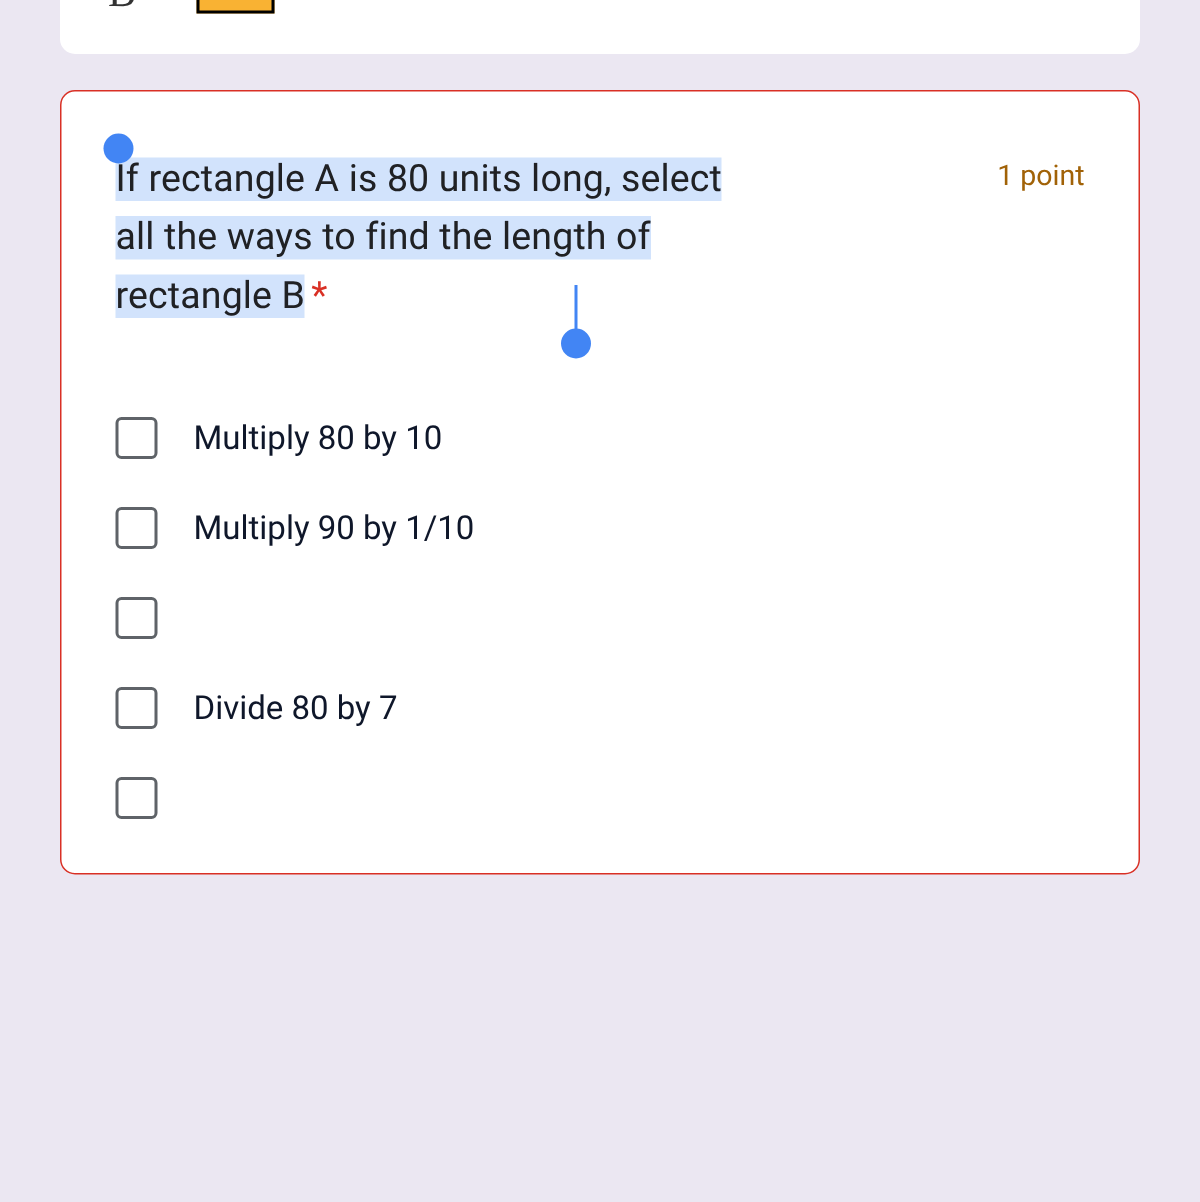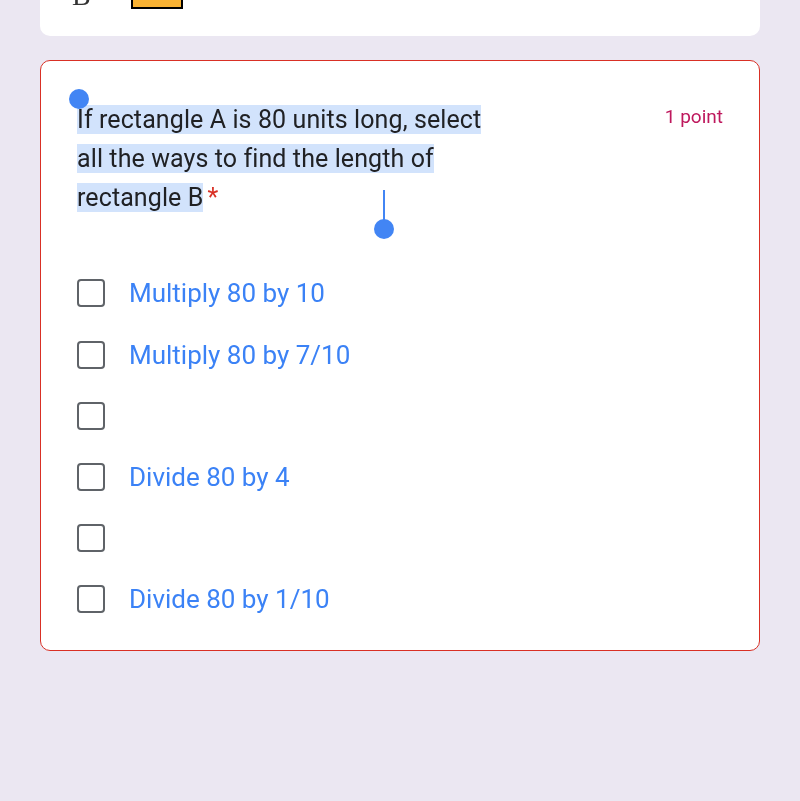--- a/index.html
+++ b/index.html
@@ -89,21 +89,21 @@
       letter-spacing: 0.1px;
     }
     .highlight {
       background-color: #d2e3fc;
     }
     .required {
       color: #d93025;
       margin-left: 4px;
     }
     .points {
-      color: #be185d;
+      color: #a16207;
       font-size: 19px;
       white-space: nowrap;
       margin-top: 4px;
     }
     .options {
       margin-top: 45px;
     }
     .option {
       display: flex;
       align-items: center;
@@ -112,22 +112,22 @@
       cursor: pointer;
     }
     .checkbox {
       width: 28px;
       height: 28px;
       border: 2.5px solid #5f6368;
       border-radius: 4px;
       flex-shrink: 0;
     }
     .option-label {
-      font-size: 26px;
-      color: #3b82f6;
+      font-size: 22px;
+      color: #0f172a;
     }
   </style>
 </head>
 <body>
 
 <div class="card card-prev">
   <div class="rect-row">
     <span class="rect-label">B</span>
     <div class="rect-shape"></div>
   </div>
@@ -144,30 +144,26 @@
     <div class="points">1 point</div>
   </div>
 
   <div class="options">
     <label class="option">
       <span class="checkbox"></span>
       <span class="option-label">Multiply 80 by 10</span>
     </label>
     <label class="option">
       <span class="checkbox"></span>
-      <span class="option-label">Multiply 80 by 7/10</span>
+      <span class="option-label">Multiply 90 by 1/10</span>
     </label>
     <label class="option">
       <span class="checkbox"></span>
     </label>
     <label class="option">
       <span class="checkbox"></span>
-      <span class="option-label">Divide 80 by 4</span>
+      <span class="option-label">Divide 80 by 7</span>
     </label>
     <label class="option">
       <span class="checkbox"></span>
-    </label>
-    <label class="option">
-      <span class="checkbox"></span>
-      <span class="option-label">Divide 80 by 1/10</span>
     </label>
   </div>
 </div>
 
 </body></html>

